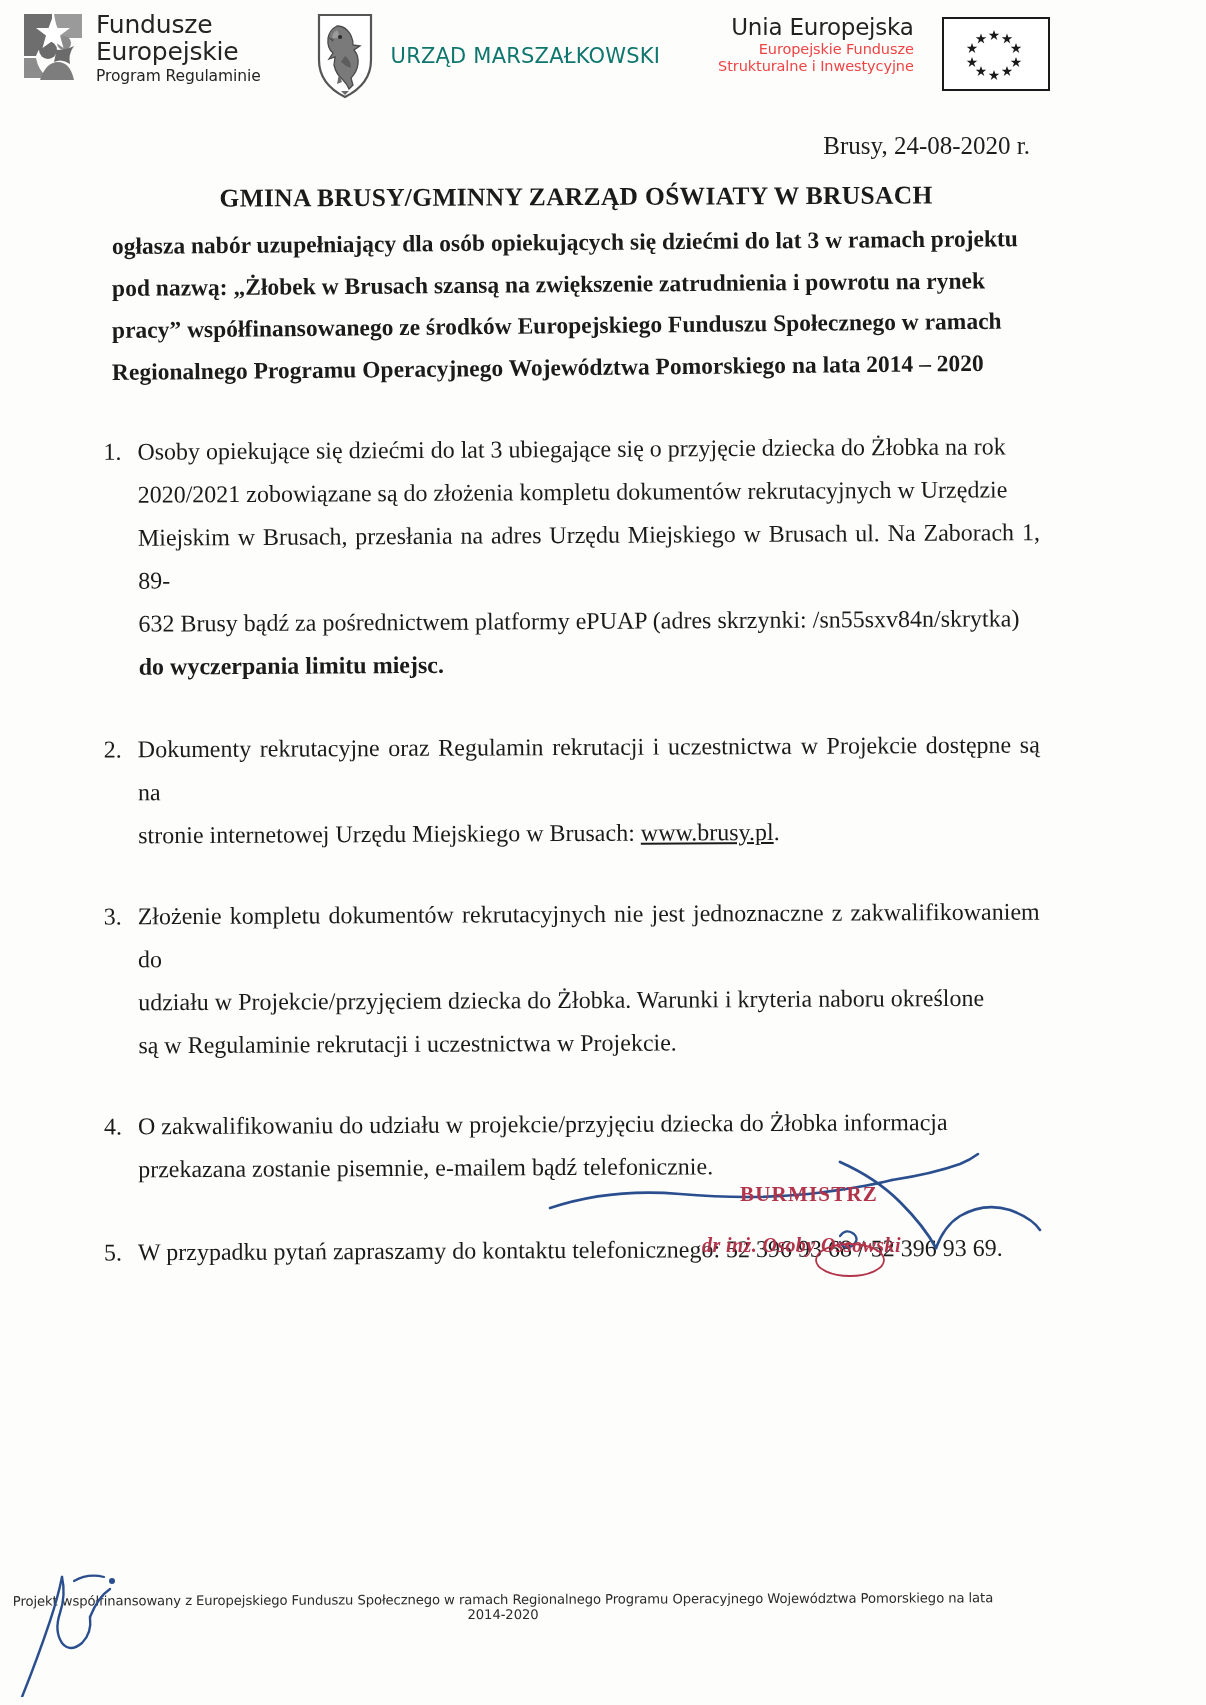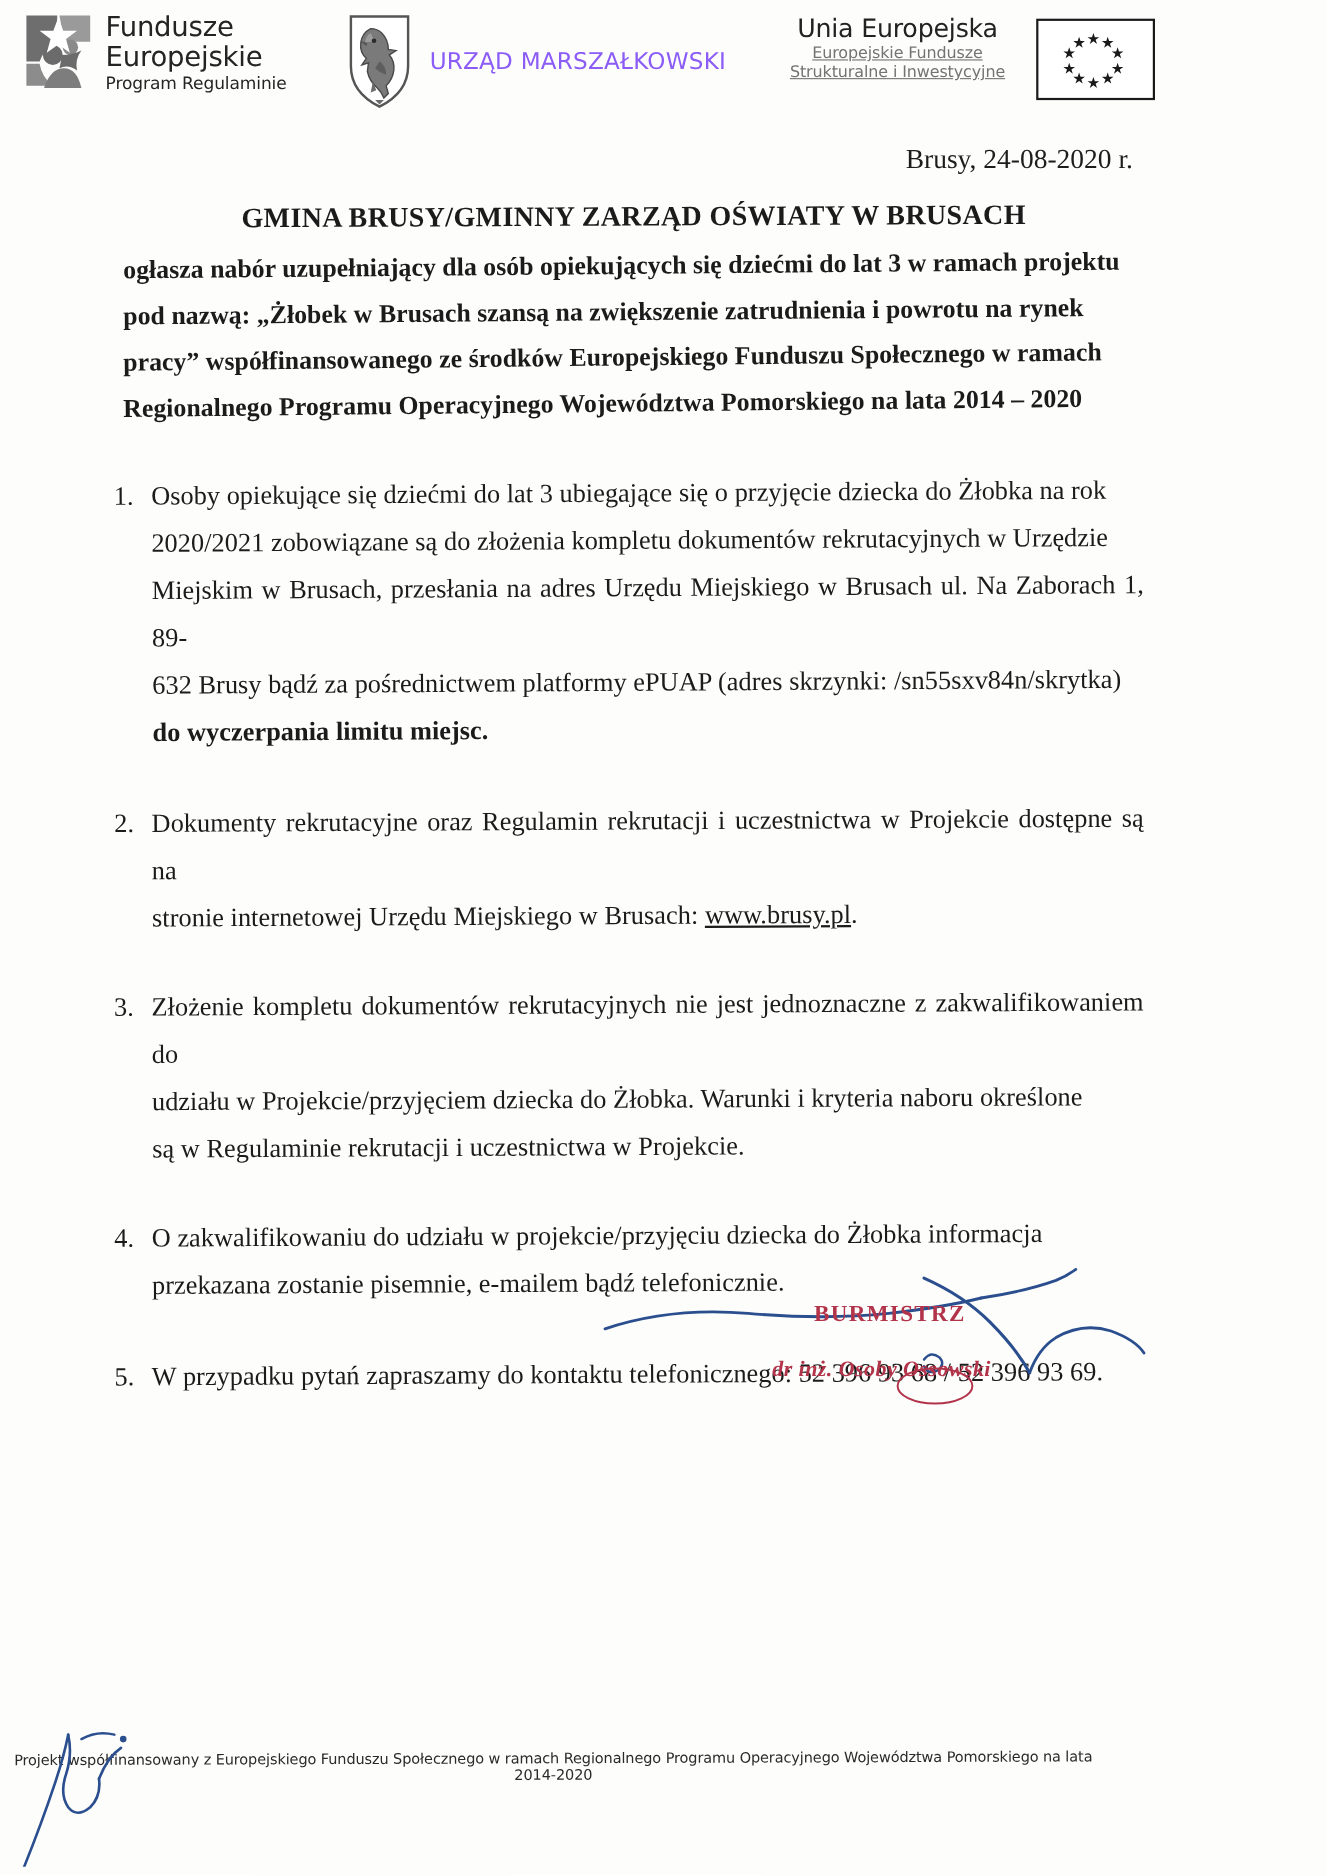--- a/index.html
+++ b/index.html
@@ -71,47 +71,46 @@
   }
   .um-crest {
     width: 60px;
     height: 88px;
     margin-right: 16px;
   }
   .um-text {
     font-family: "DejaVu Sans", "Liberation Sans", sans-serif;
     font-size: 21px;
     line-height: 1.45;
-    color: #8b5cf6;
+    color: #0f766e;
     letter-spacing: 0.2px;
     white-space: nowrap;
   }
 
   .logo-ue {
     display: flex;
     align-items: flex-start;
     margin-left: 58px;
     margin-top: 6px;
   }
   .ue-text {
     font-family: "DejaVu Sans", "Liberation Sans", sans-serif;
-    text-align: center;
+    text-align: right;
     line-height: 1.18;
     margin-right: 28px;
   }
   .ue-line1 {
     font-size: 23px;
     color: #222;
     letter-spacing: -0.2px;
   }
   .ue-line2, .ue-line3 {
     font-size: 14.5px;
-    color: #737373;
+    color: #ef4444;
     letter-spacing: -0.1px;
-    text-decoration: underline;
   }
   .ue-flag {
     width: 104px;
     height: 70px;
     border: 2px solid #1a1a1a;
     background: #ffffff;
     position: relative;
     margin-top: 3px;
   }
 

